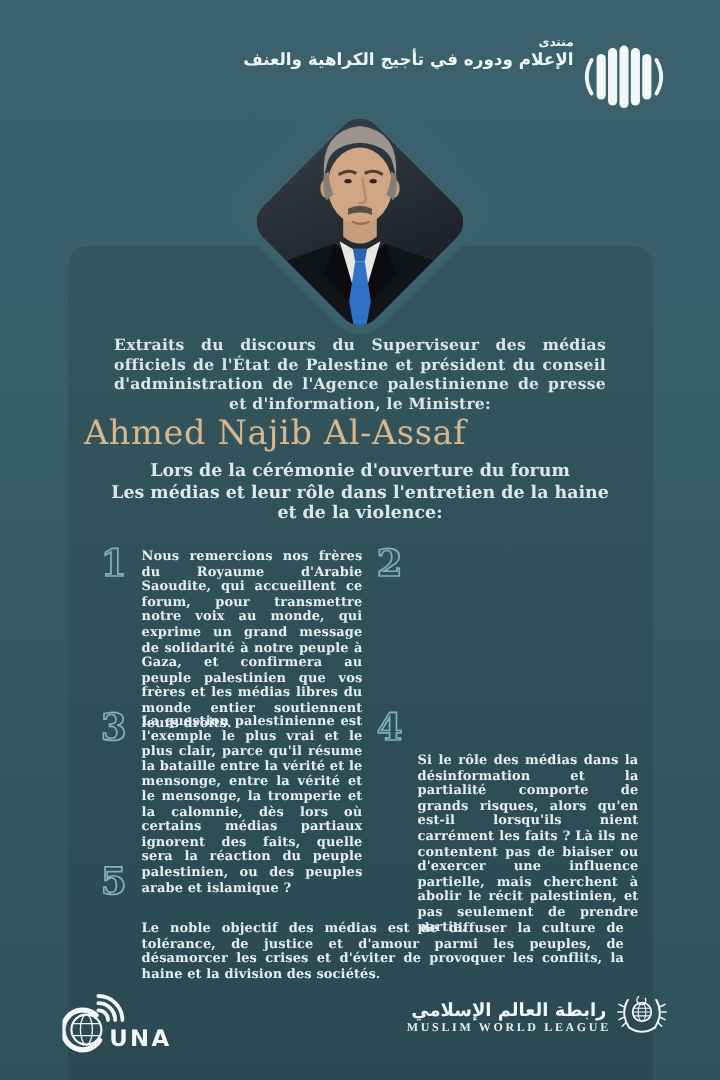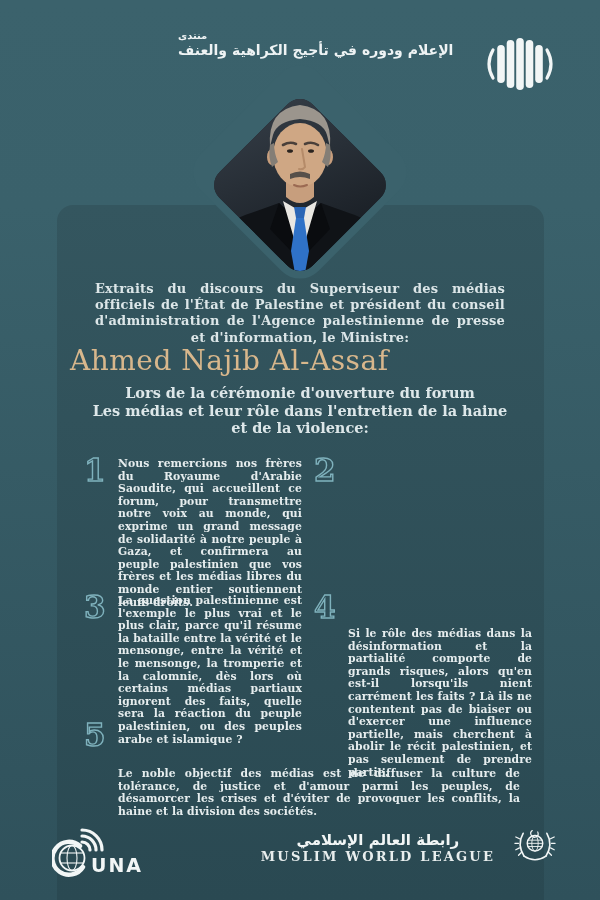--- a/index.html
+++ b/index.html
@@ -26,21 +26,21 @@
     position:absolute;left:234px;top:119px;width:132px;height:132px;
     transform:rotate(45deg);border-radius:18px;overflow:hidden;background:#20262e;
   }
   .photo-inner{
     position:absolute;left:-28px;top:-28px;width:188px;height:188px;
     transform:rotate(-45deg);
   }
 
   
   .header-text{
-    position:absolute;right:122px;top:30px;width:300px;color:#eef3f4;
+    position:absolute;right:122px;top:30px;width:300px;text-align:right;color:#eef3f4;
   }
   .ar-small{font-family:"DejaVu Sans",sans-serif;font-size:10px;font-weight:bold;letter-spacing:1px;}
   .ar-title{font-family:"DejaVu Sans",sans-serif;font-size:14px;font-weight:bold;margin-top:1px;}
   .en-line{font-size:8.6px;font-weight:bold;color:#c9d6d9;margin-top:2.5px;letter-spacing:.2px;}
   .forum-logo{position:absolute;left:482px;top:33px;}
 
   
   .intro{
     position:absolute;left:95px;top:281px;width:410px;
     font-size:13px;line-height:16.2px;font-weight:bold;color:#dce6e8;
@@ -68,24 +68,24 @@
     color:#e6edee;text-align:justify;letter-spacing:.1px;
   }
   .qn1{left:84px;top:455px;} .qt1{left:118px;top:458px;width:184px;}
   .qn2{left:314px;top:455px;}.qt2{left:348px;top:458px;width:184px;}
   .qn3{left:84px;top:592px;} .qt3{left:118px;top:595px;width:184px;}
   .qn4{left:314px;top:592px;}.qt4{left:348px;top:628px;width:184px;}
   .qn5{left:84px;top:720px;} .qt5{left:118px;top:723px;width:402px;margin-top:45px;}
 
   
   .una-logo{position:absolute;left:52px;top:820px;}
-  .mwl-logo{position:absolute;right:44px;top:826px;display:flex;align-items:center;gap:19px;}
+  .mwl-logo{position:absolute;right:44px;top:826px;display:flex;align-items:center;gap:5px;}
   .mwl-text{display:flex;flex-direction:column;align-items:center;}
   .mwl-ar{font-family:"DejaVu Sans",sans-serif;direction:rtl;font-size:15px;font-weight:bold;color:#f2f6f6;line-height:18px;}
-  .mwl-en{font-size:13px;font-weight:bold;letter-spacing:2.2px;color:#e8eeee;margin-top:0;white-space:nowrap;}
+  .mwl-en{font-size:10px;font-weight:bold;letter-spacing:2.2px;color:#e8eeee;margin-top:0;white-space:nowrap;font-family:Liberation Serif, serif;}
 </style>
 </head>
 <body>
 
 <div class="canvas">
 
   <div class="panel"></div>
   <div class="notch"></div>
 
   <div class="photo-diamond">

